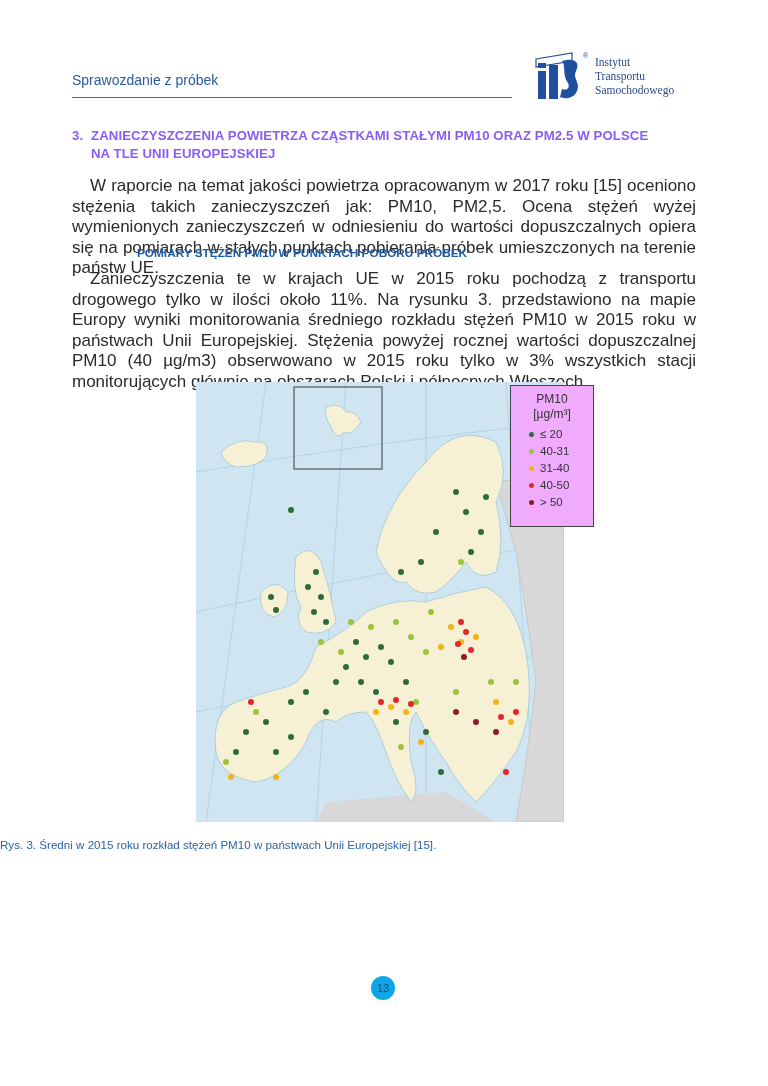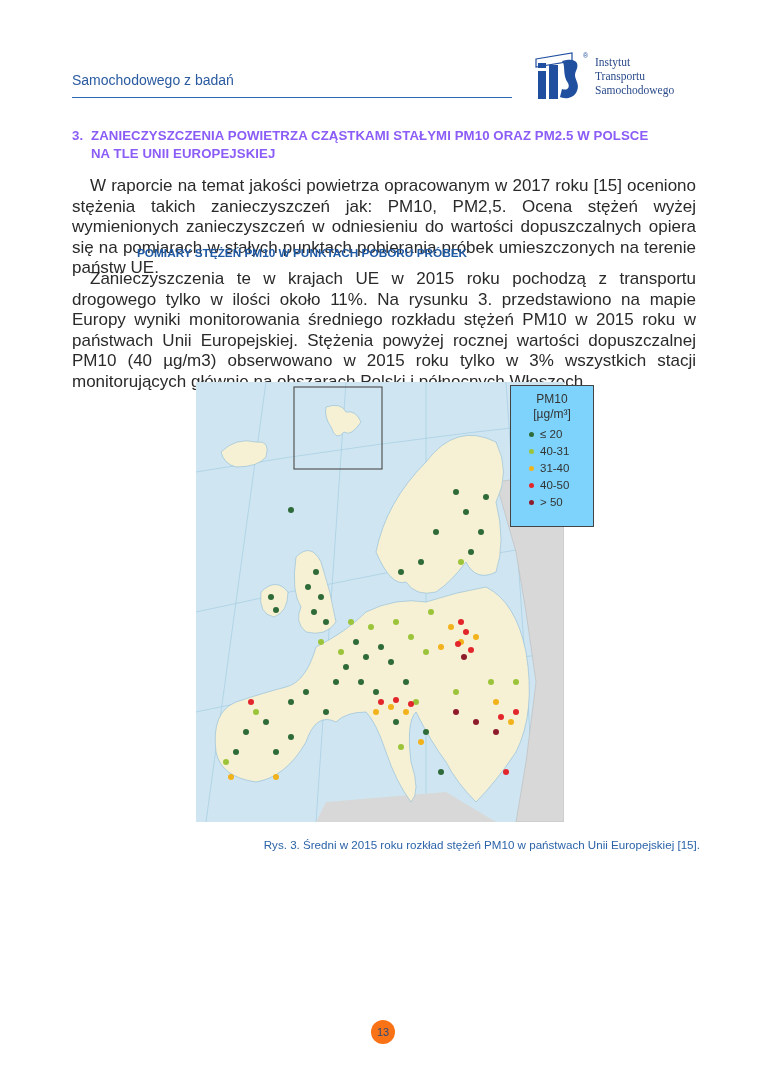--- a/index.html
+++ b/index.html
@@ -9,32 +9,32 @@
   .logo { position:absolute; left:532px; top:49px; width:60px; height:52px; }
   .logo-text { position:absolute; left:595px; top:55px; font-family:"Liberation Serif", serif; font-size:11.5px; line-height:14px; color:#2a4a8a; }
   .logo-text div { white-space:nowrap; }
   .h1 { position:absolute; left:72px; top:127px; width:640px; font-weight:bold; font-size:13.2px; line-height:18px; color:#8b5cf6; letter-spacing:0.1px; }
   .h1 .num { display:inline-block; width:19px; }
   .h1 .l2 { padding-left:19px; }
   .para { position:absolute; left:72px; width:624px; font-size:17px; line-height:20.5px; text-align:justify; color:#2a2a2a; }
   .para .indent { padding-left:18px; }
   .h2 { position:absolute; left:90px; top:246px; font-weight:bold; font-size:11.8px; color:#1f5aa5;padding-left:47px; }
   .map { position:absolute; left:196px; top:382px; width:368px; height:440px; background:#cfe6f2; overflow:hidden; }
-  .legend { position:absolute; left:510px; top:385px; width:84px; height:142px; background:#7dd3fc; border:1.5px solid #444; box-sizing:border-box; text-align:center; font-size:12px; color:#333; }
+  .legend { position:absolute; left:510px; top:385px; width:84px; height:142px; background:#f0abfc; border:1.5px solid #444; box-sizing:border-box; text-align:center; font-size:12px; color:#333; }
   .legend .lt { margin-top:6px; line-height:15px; }
   .legend ul { list-style:none; margin:4px 0 0 18px; padding:0; text-align:right; }
   .legend li { font-size:11.5px; line-height:17px; display:flex; align-items:center; }
   .legend .dot { width:5px; height:5px; border-radius:50%; display:inline-block; margin-right:6px; }
-  .caption { position:absolute; left:0; width:680px; top:838px; text-align:right; font-size:11.6px; color:#2a63a8;padding-left:20px; }
-  .pagenum { position:absolute; left:371px; top:1020px; width:24px; height:24px; border-radius:50%; background:#f97316; color:#2a4a7a; font-size:11px; text-align:center; line-height:24px; }
+  .caption { position:absolute; left:0; width:680px; top:838px; text-align:left; font-size:11.6px; color:#2a63a8; }
+  .pagenum { position:absolute; left:371px; top:976px; width:24px; height:24px; border-radius:50%; background:#0ea5e9; color:#2a4a7a; font-size:11px; text-align:center; line-height:24px; }
 </style>
 </head>
 <body>
 
-<div class="header-title">Samochodowego z badań</div>
+<div class="header-title">Sprawozdanie z próbek</div>
 <div class="header-rule"></div>
 
 <svg class="logo" viewBox="0 0 60 52">
   <polygon points="4,10 40,4 40,12 4,18" fill="#ffffff" stroke="#1f4f9e" stroke-width="1.2"></polygon>
   <rect x="6" y="22" width="8" height="28" fill="#1f4f9e"></rect>
   <rect x="6" y="14" width="8" height="5" fill="#1f4f9e"></rect>
   <rect x="17" y="16" width="9" height="34" fill="#1f4f9e"></rect>
   <path d="M30,12 C44,8 48,14 44,22 C40,30 50,34 44,44 C40,50 32,50 28,48 L30,40 C36,42 38,38 36,34 C30,26 34,16 30,12 Z" fill="#1f4f9e"></path>
   <text x="51" y="9" font-size="7" fill="#1f4f9e" font-family="Liberation Sans, sans-serif">®</text>
 </svg>

